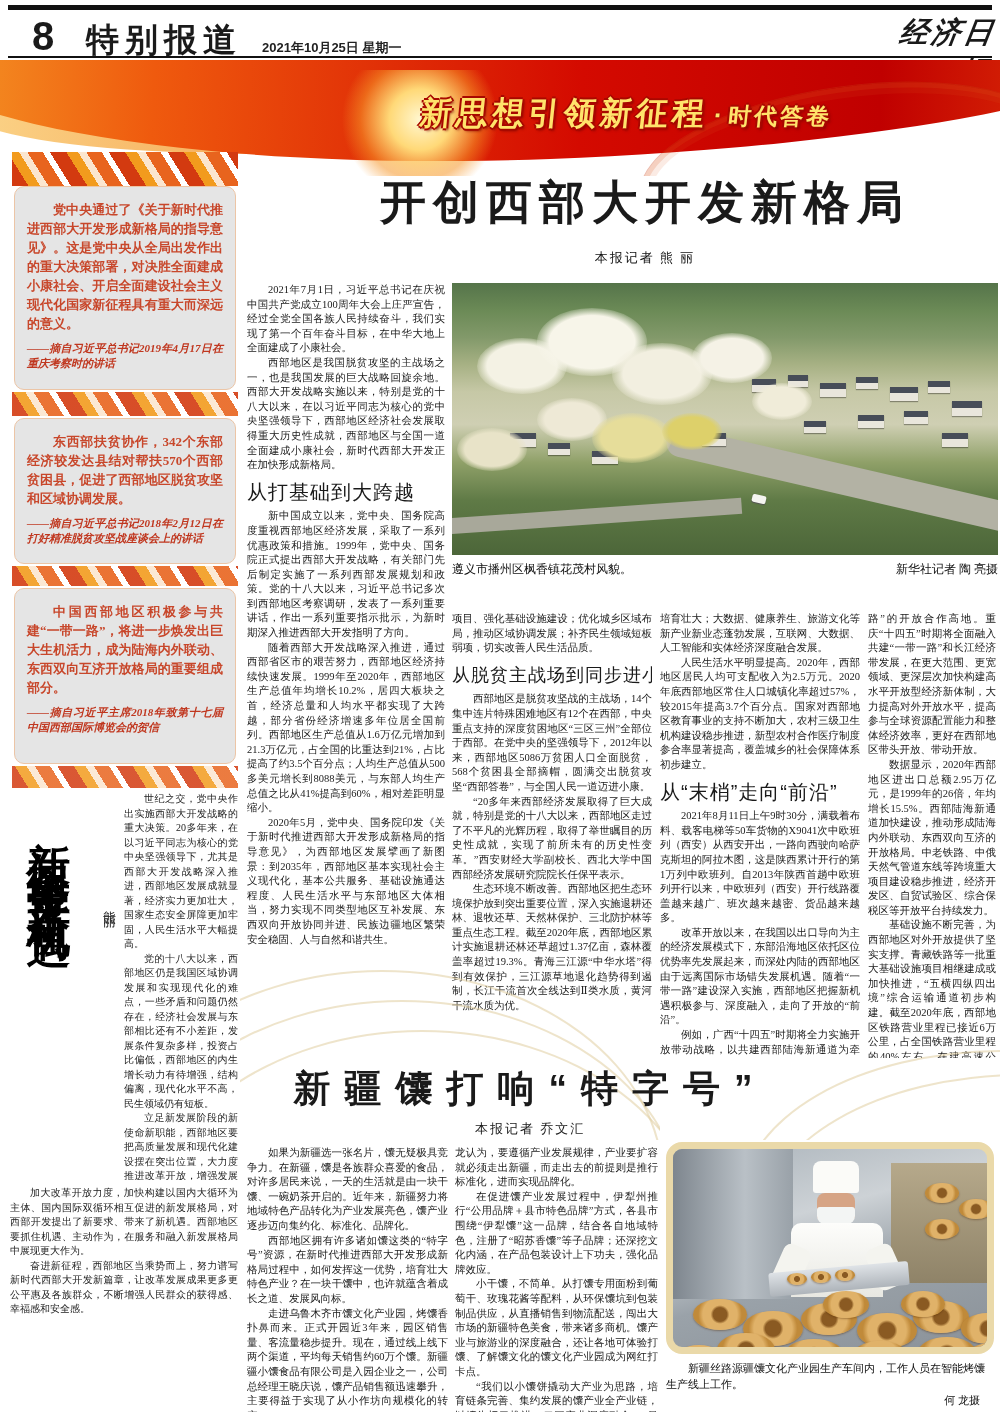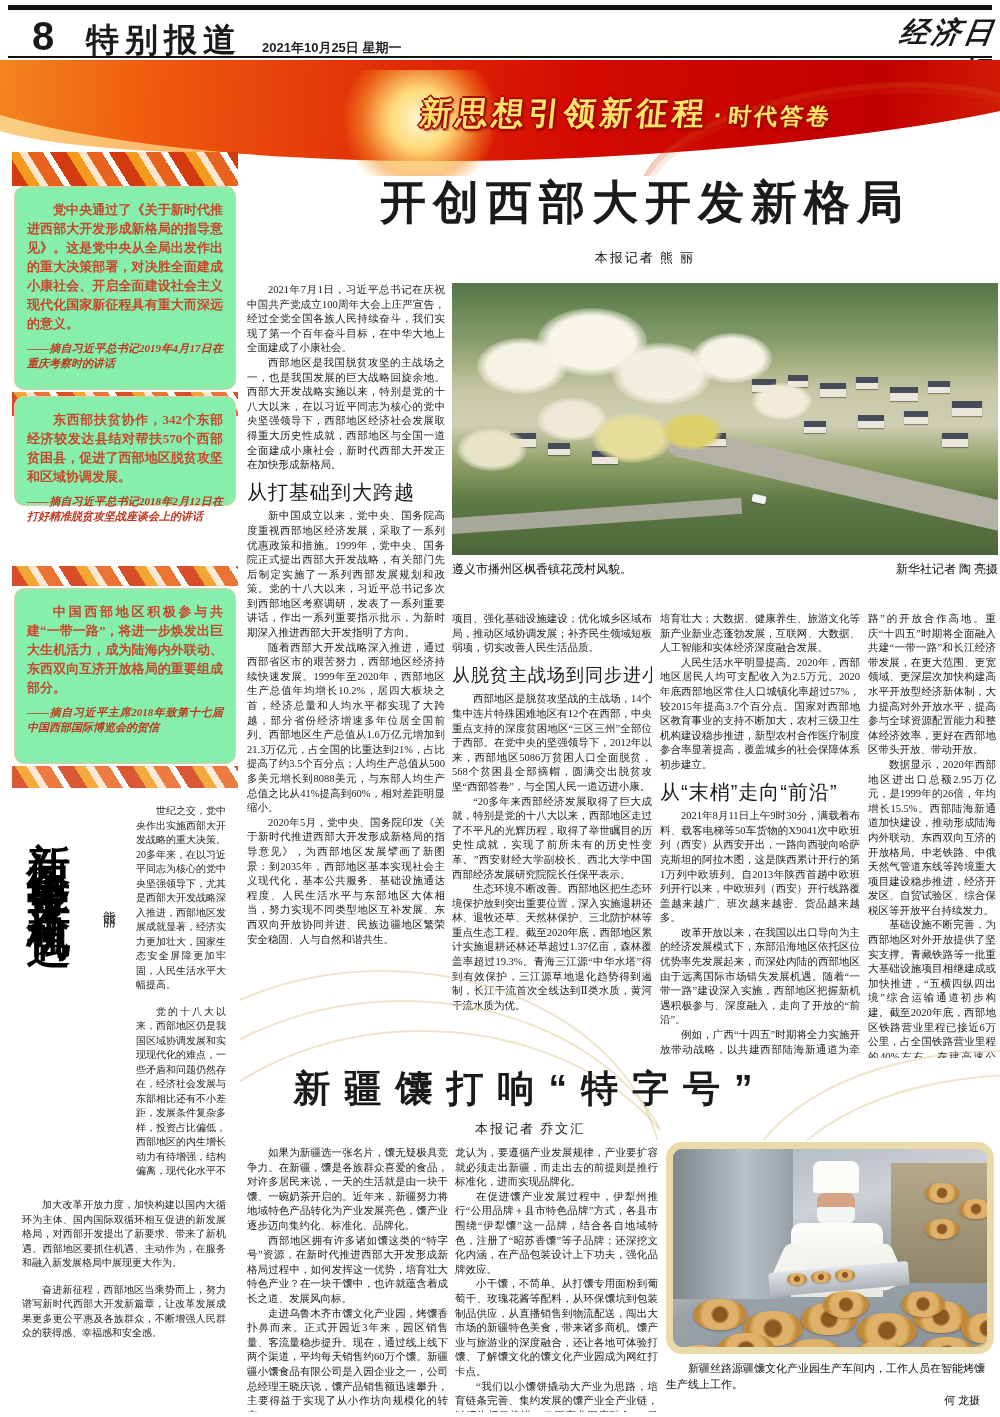--- a/index.html
+++ b/index.html
@@ -30,33 +30,33 @@
       text-shadow:-2px 0 #a80800,2px 0 #a80800,0 -2px #a80800,0 2px #a80800,2px 2px 3px #7c0500;}
   .banner-text .dot{font-size:26px;color:#ffe36b;margin:0 6px;text-shadow:-1px 0 #a80800,1px 0 #a80800,0 -1px #a80800,0 1px #a80800;}
   .banner-text .t2{font-size:23px;color:#ffe36b;letter-spacing:3px;
       text-shadow:-2px 0 #a80800,2px 0 #a80800,0 -2px #a80800,0 2px #a80800,2px 2px 3px #7c0500;}
   
   .stripes{background:repeating-linear-gradient(58deg,#d33a10 0 14px,#f29b1d 14px 24px,#fbe6cf 24px 31px,#e8641e 31px 44px,#fff 44px 50px);}
   .s1{left:12px;top:152px;width:226px;height:34px;}
   .s2{left:12px;top:392px;width:226px;height:24px;opacity:.9;}
   .s3{left:12px;top:566px;width:226px;height:20px;opacity:.9;}
   .s4{left:12px;top:766px;width:226px;height:22px;opacity:.85;}
-  .qbox{background:#86efac;border:1px solid #ecc5a6;border-radius:10px;padding:13px 12px;box-sizing:border-box;
+  .qbox{background:#e5e5e5;border:1px solid #ecc5a6;border-radius:10px;padding:13px 12px;box-sizing:border-box;
         color:#c8472b;font-weight:700;font-size:13px;line-height:19px;text-align:justify;}
   .qbox .qt{text-indent:2em;}
   .qbox .qsrc{margin-top:8px;font-size:11px;line-height:15px;font-style:italic;font-weight:700;color:#c0371f;}
   .q1{left:14px;top:186px;width:222px;height:204px;}
-  .q2{left:14px;top:396px;width:222px;height:110px;}
+  .q2{left:14px;top:418px;width:222px;height:146px;}
   .q3{left:14px;top:588px;width:222px;height:176px;}
   
   .vtitle{left:20px;top:806px;height:372px;writing-mode:vertical-rl;font-family:"Liberation Sans",sans-serif;
           font-weight:900;font-size:44px;letter-spacing:12px;color:#000;}
   .vauthor{left:100px;top:900px;writing-mode:vertical-rl;font-size:13px;letter-spacing:6px;color:#222;}
   .cbody{font-size:10px;line-height:14.5px;text-align:justify;color:#222;overflow:hidden;}
-  .cbody p{margin:12px;text-indent:2em;}
+  .cbody p{margin:0;text-indent:2em;}
   .cb1{left:124px;top:792px;width:114px;height:388px;}
   .cb2{left:10px;top:1186px;width:228px;height:224px;}
   
   .headline{left:300px;top:172px;width:690px;text-align:center;font-family:"Liberation Sans",sans-serif;
             font-weight:900;font-size:46px;letter-spacing:7px;white-space:nowrap;}
   .byline{left:300px;top:249px;width:690px;text-align:center;font-size:13px;letter-spacing:2px;color:#111;}
   .col{font-size:10.5px;line-height:14.6px;text-align:justify;overflow:hidden;}
   .col p{margin:0;text-indent:2em;}
   .subhead{font-family:"Liberation Sans",sans-serif;font-weight:400;font-size:20px;
            text-indent:0!important;margin:12px 0 10px 0!important;letter-spacing:1px;white-space:nowrap;}

